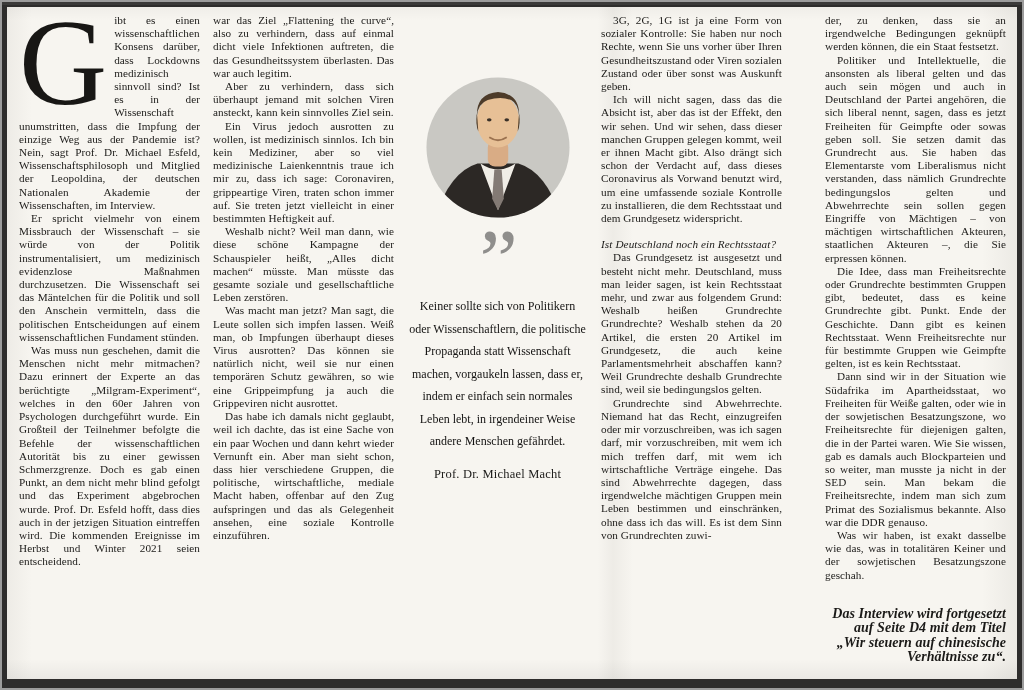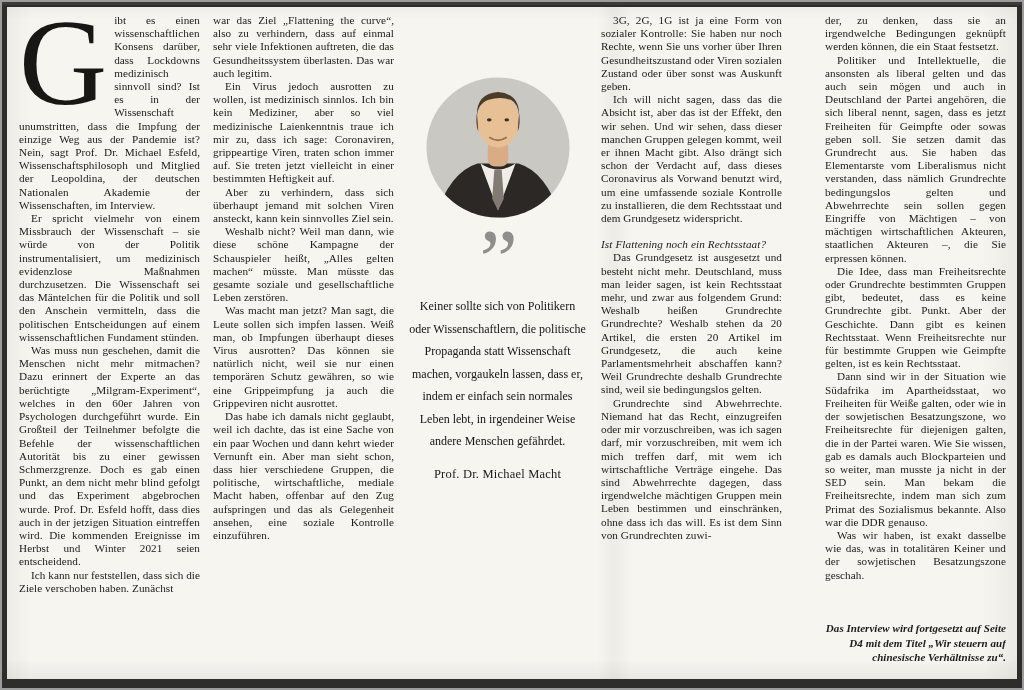--- a/index.html
+++ b/index.html
@@ -96,44 +96,43 @@
     letter-spacing:.2px;
   }
   
   .col.lastcol{display:flex;flex-direction:column;margin-left:30px;}
   .note{
     margin-top:auto;
     margin-bottom:2px;
     font-style:italic;
     font-weight:700;
     text-align:right;
-    font-size:11px;
+    font-size:14px;
     line-height:14.2px;
     text-indent:0;
   }
 </style>
 </head>
 <body>
 
 <div class="scan-outer">
   <div class="scan-frame">
     <div class="paper">
 
       <div class="col">
         <p class="p noindent"><span class="dc">G</span><span>ibt es einen wissenschaftlichen Konsens darüber, dass Lockdowns medizinisch sinnvoll sind? Ist es in der Wissenschaft unumstritten, dass die Impfung der einzige Weg aus der Pandemie ist? Nein, sagt Prof. Dr. Michael Esfeld, Wissenschaftsphilosoph und Mitglied der Leopoldina, der deutschen Nationalen Akademie der Wissenschaften, im Interview.</span></p>
         <p class="p">Er spricht vielmehr von einem Missbrauch der Wissenschaft – sie würde von der Politik instrumentalisiert, um medizinisch evidenzlose Maßnahmen durchzusetzen. Die Wissenschaft sei das Mäntelchen für die Politik und soll den Anschein vermitteln, dass die politischen Entscheidungen auf einem wissenschaftlichen Fundament stünden.</p>
         <p class="p">Was muss nun geschehen, damit die Menschen nicht mehr mitmachen? Dazu erinnert der Experte an das berüchtigte „Milgram-Experiment“, welches in den 60er Jahren von Psychologen durchgeführt wurde. Ein Großteil der Teilnehmer befolgte die Befehle der wissenschaftlichen Autorität bis zu einer gewissen Schmerzgrenze. Doch es gab einen Punkt, an dem nicht mehr blind gefolgt und das Experiment abgebrochen wurde. Prof. Dr. Esfeld hofft, dass dies auch in der jetzigen Situation eintreffen wird. Die kommenden Ereignisse im Herbst und Winter 2021 seien entscheidend.</p>
-        <p class="p">Ich kann nur feststellen, dass sich die Ziele verschoben haben. Zunächst</p>
       </div>
 
       <div class="col">
-        <p class="p noindent">war das Ziel „Flattening the curve“, also zu verhindern, dass auf einmal sehr viele Infektionen auftreten, die das Gesundheitssystem überlasten. Das war auch legitim.</p>
+        <p class="p noindent">war das Ziel „Flattening the curve“, also zu verhindern, dass auf einmal dicht viele Infektionen auftreten, die das Gesundheitssystem überlasten. Das war auch legitim.</p>
+        <p class="p">Aber zu verhindern, dass sich überhaupt jemand mit solchen Viren ansteckt, kann kein sinnvolles Ziel sein.</p>
         <p class="p">Ein Virus jedoch ausrotten zu wollen, ist medizinisch sinnlos. Ich bin kein Mediziner, aber so viel medizinische Laienkenntnis traue ich mir zu, dass ich sage: Coronaviren, grippeartige Viren, traten schon immer auf. Sie treten jetzt vielleicht in einer bestimmten Heftigkeit auf.</p>
-        <p class="p">Aber zu verhindern, dass sich überhaupt jemand mit solchen Viren ansteckt, kann kein sinnvolles Ziel sein.</p>
-        <p class="p">Weshalb nicht? Weil man dann, wie diese schöne Kampagne der Schauspieler heißt, „Alles gelten machen“ müsste. Man müsste das gesamte soziale und gesellschaftliche Leben zerstören.</p>
+        <p class="p">Weshalb nicht? Weil man dann, wie diese schöne Kampagne der Schauspieler heißt, „Alles dicht machen“ müsste. Man müsste das gesamte soziale und gesellschaftliche Leben zerstören.</p>
         <p class="p">Was macht man jetzt? Man sagt, die Leute sollen sich impfen lassen. Weiß man, ob Impfungen überhaupt dieses Virus ausrotten? Das können sie natürlich nicht, weil sie nur einen temporären Schutz gewähren, so wie eine Grippeimpfung ja auch die Grippeviren nicht ausrottet.</p>
         <p class="p">Das habe ich damals nicht geglaubt, weil ich dachte, das ist eine Sache von ein paar Wochen und dann kehrt wieder Vernunft ein. Aber man sieht schon, dass hier verschiedene Gruppen, die politische, wirtschaftliche, mediale Macht haben, offenbar auf den Zug aufspringen und das als Gelegenheit ansehen, eine soziale Kontrolle einzuführen.</p>
       </div>
 
       <div class="col quotecol">
         <div class="photo-wrap">
           <svg width="150" height="146" viewBox="0 0 100 100">
             <defs>
               <clipPath id="circ">
                   <ellipse cx="50" cy="49" rx="49" ry="48"></ellipse>
@@ -156,29 +155,29 @@
           </svg>
         </div>
         <div class="qmark">”</div>
         <div class="pullquote">Keiner sollte sich von Politikern oder Wissenschaftlern, die politische Propaganda statt Wissenschaft machen, vorgaukeln lassen, dass er, indem er einfach sein normales Leben lebt, in irgendeiner Weise andere Menschen gefährdet.</div>
         <div class="attribution">Prof. Dr. Michael Macht</div>
       </div>
 
       <div class="col">
         <p class="p">3G, 2G, 1G ist ja eine Form von sozialer Kontrolle: Sie haben nur noch Rechte, wenn Sie uns vorher über Ihren Gesundheitszustand oder Viren sozialen Zustand oder über sonst was Auskunft geben.</p>
         <p class="p">Ich will nicht sagen, dass das die Absicht ist, aber das ist der Effekt, den wir sehen. Und wir sehen, dass dieser manchen Gruppen gelegen kommt, weil er ihnen Macht gibt. Also drängt sich schon der Verdacht auf, dass dieses Coronavirus als Vorwand benutzt wird, um eine umfassende soziale Kontrolle zu installieren, die dem Rechtsstaat und dem Grundgesetz widerspricht.</p>
-        <p class="p question">Ist Flattening noch ein Rechtsstaat?</p>
+        <p class="p question">Ist Deutschland noch ein Rechtsstaat?</p>
         <p class="p">Das Grundgesetz ist ausgesetzt und besteht nicht mehr. Deutschland, muss man leider sagen, ist kein Rechtsstaat mehr, und zwar aus folgendem Grund: Weshalb heißen Grundrechte Grundrechte? Weshalb stehen da 20 Artikel, die ersten 20 Artikel im Grundgesetz, die auch keine Parlamentsmehrheit abschaffen kann? Weil Grundrechte deshalb Grundrechte sind, weil sie bedingungslos gelten.</p>
         <p class="p">Grundrechte sind Abwehrrechte. Niemand hat das Recht, einzugreifen oder mir vorzuschreiben, was ich sagen darf, mir vorzuschreiben, mit wem ich mich treffen darf, mit wem ich wirtschaftliche Verträge eingehe. Das sind Abwehrrechte dagegen, dass irgendwelche mächtigen Gruppen mein Leben bestimmen und einschränken, ohne dass ich das will. Es ist dem Sinn von Grundrechten zuwi-</p>
       </div>
 
       <div class="col lastcol">
         <p class="p noindent">der, zu denken, dass sie an irgendwelche Bedingungen geknüpft werden können, die ein Staat festsetzt.</p>
         <p class="p">Politiker und Intellektuelle, die ansonsten als liberal gelten und das auch sein mögen und auch in Deutschland der Partei angehören, die sich liberal nennt, sagen, dass es jetzt Freiheiten für Geimpfte oder sowas geben soll. Sie setzen damit das Grundrecht aus. Sie haben das Elementarste vom Liberalismus nicht verstanden, dass nämlich Grundrechte bedingungslos gelten und Abwehrrechte sein sollen gegen Eingriffe von Mächtigen – von mächtigen wirtschaftlichen Akteuren, staatlichen Akteuren –, die Sie erpressen können.</p>
-        <p class="p">Die Idee, dass man Freiheitsrechte oder Grundrechte bestimmten Gruppen gibt, bedeutet, dass es keine Grundrechte gibt. Punkt. Aber der Geschichte. Dann gibt es keinen Rechtsstaat. Wenn Freiheitsrechte nur für bestimmte Gruppen wie Geimpfte gelten, ist es kein Rechtsstaat.</p>
+        <p class="p">Die Idee, dass man Freiheitsrechte oder Grundrechte bestimmten Gruppen gibt, bedeutet, dass es keine Grundrechte gibt. Punkt. Ende der Geschichte. Dann gibt es keinen Rechtsstaat. Wenn Freiheitsrechte nur für bestimmte Gruppen wie Geimpfte gelten, ist es kein Rechtsstaat.</p>
         <p class="p">Dann sind wir in der Situation wie Südafrika im Apartheidsstaat, wo Freiheiten für Weiße galten, oder wie in der sowjetischen Besatzungszone, wo Freiheitsrechte für diejenigen galten, die in der Partei waren. Wie Sie wissen, gab es damals auch Blockparteien und so weiter, man musste ja nicht in der SED sein. Man bekam die Freiheitsrechte, indem man sich zum Primat des Sozialismus bekannte. Also war die DDR genauso.</p>
         <p class="p">Was wir haben, ist exakt dasselbe wie das, was in totalitären Keiner und der sowjetischen Besatzungszone geschah.</p>
         <p class="p note">Das Interview wird fortgesetzt auf Seite D4 mit dem Titel „Wir steuern auf chinesische Verhältnisse zu“.</p>
       </div>
 
     </div>
   </div>
 </div>
 
 </body></html>

